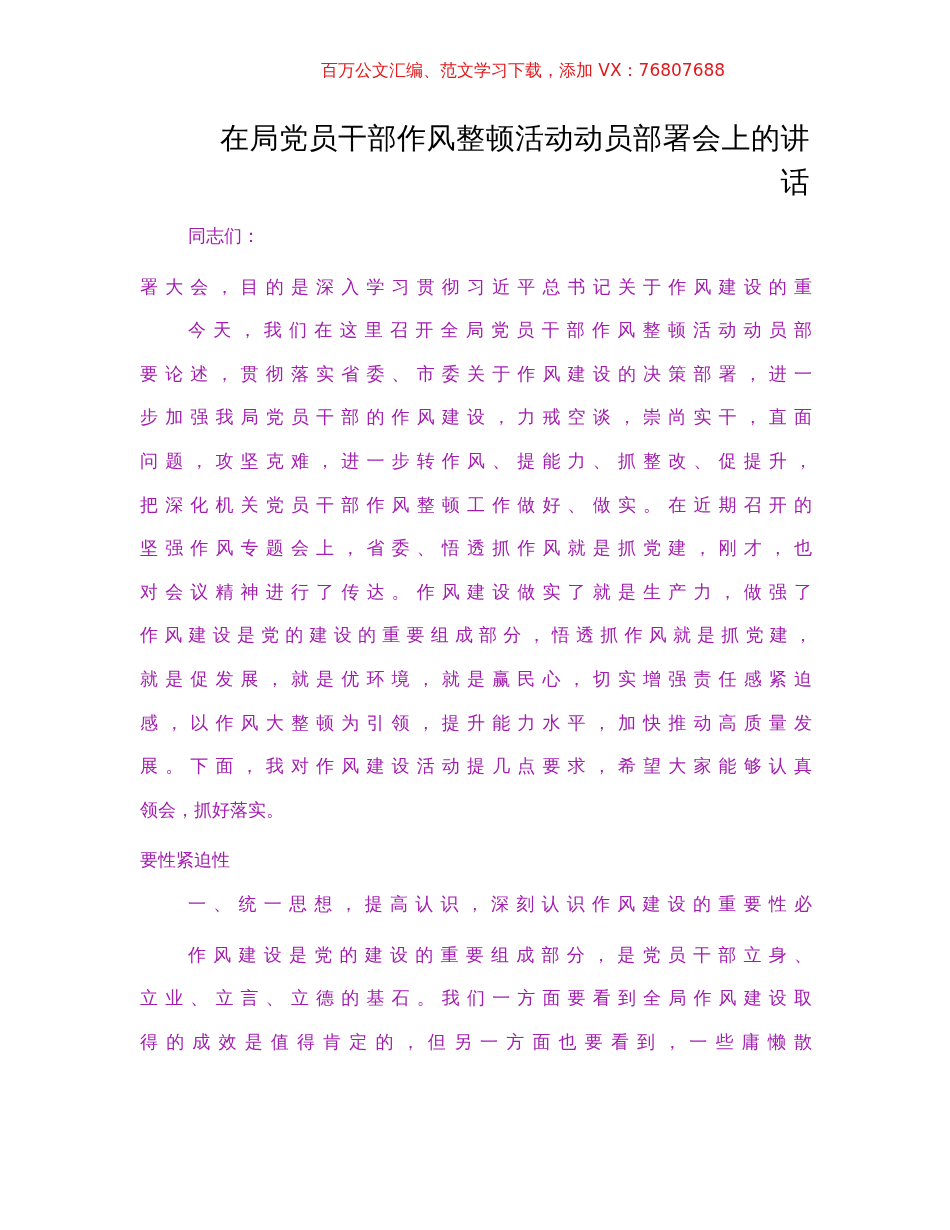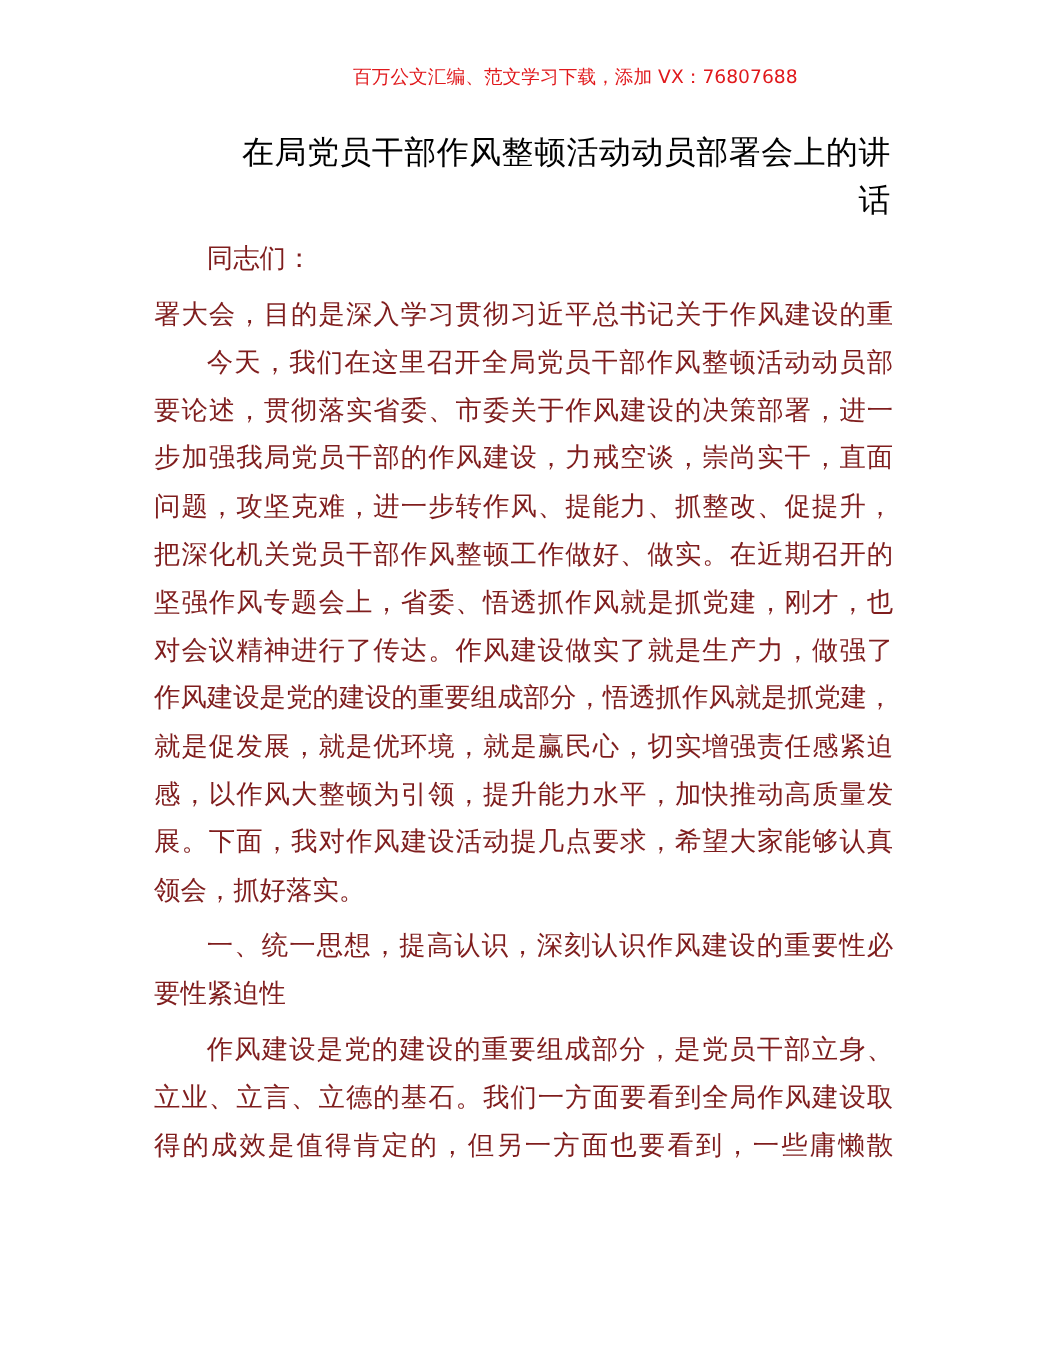--- a/index.html
+++ b/index.html
@@ -36,23 +36,23 @@
       font-size: 29px;
       line-height: 44px;
       color: #000000;
       letter-spacing: 0.5px;
     }
     .doc-body {
       position: absolute;
       top: 214px;
       left: 140px;
       width: 672px;
-      font-size: 24px;
+      font-size: 18px;
       line-height: 43.6px;
-      color: #7f1d1d;
+      color: #a21caf;
       text-align: justify;
       text-justify: inter-character;
     }
     .para {
       margin: 0;
       padding: 0;
     }
     .para.indent {
       text-indent: 48px;
     }
@@ -94,22 +94,22 @@
     <span class="line">坚强作风专题会上，省委、悟透抓作风就是抓党建，刚才，也</span>
     <span class="line">对会议精神进行了传达。作风建设做实了就是生产力，做强了</span>
     <span class="line">作风建设是党的建设的重要组成部分，悟透抓作风就是抓党建，</span>
     <span class="line">就是促发展，就是优环境，就是赢民心，切实增强责任感紧迫</span>
     <span class="line">感，以作风大整顿为引领，提升能力水平，加快推动高质量发</span>
     <span class="line">展。下面，我对作风建设活动提几点要求，希望大家能够认真</span>
     <span class="line last">领会，抓好落实。</span>
   </div>
 
   <div class="para gap">
+    <span class="line last">要性紧迫性</span>
     <span class="line first">一、统一思想，提高认识，深刻认识作风建设的重要性必</span>
-    <span class="line last">要性紧迫性</span>
   </div>
 
   <div class="para gap">
     <span class="line first">作风建设是党的建设的重要组成部分，是党员干部立身、</span>
     <span class="line">立业、立言、立德的基石。我们一方面要看到全局作风建设取</span>
     <span class="line">得的成效是值得肯定的，但另一方面也要看到，一些庸懒散</span>
   </div>
 </div>
 
 </body></html>

